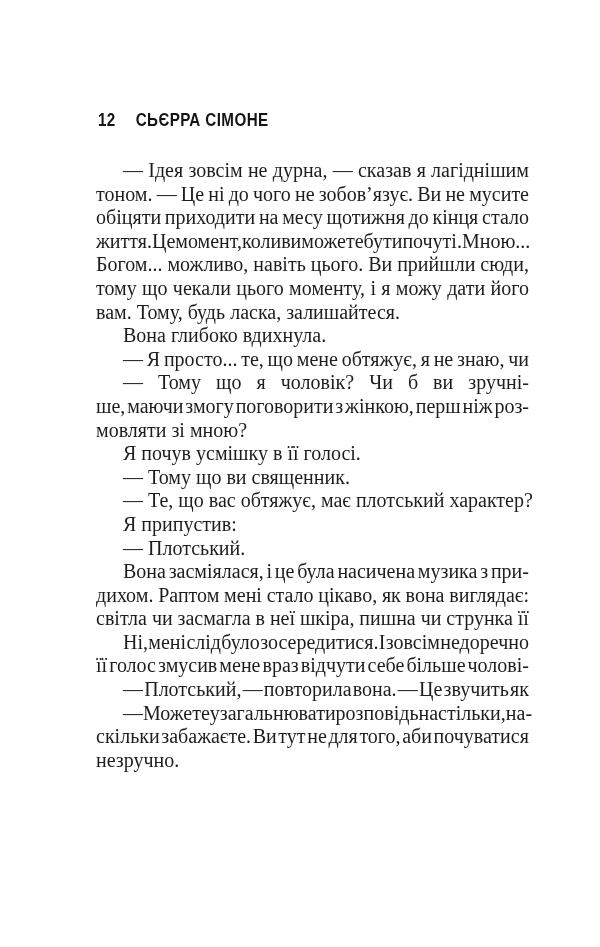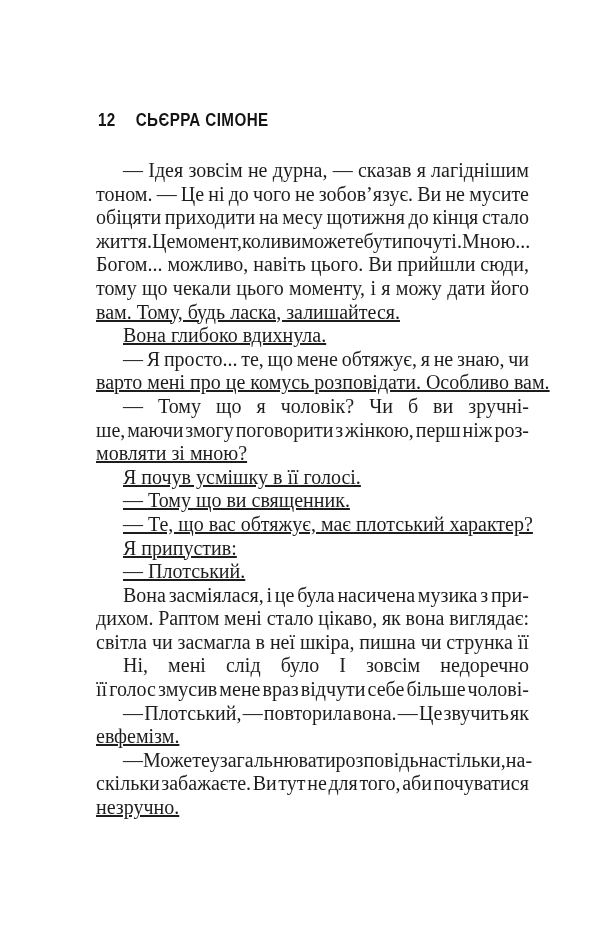--- a/index.html
+++ b/index.html
@@ -56,21 +56,20 @@
     height: 23.6px;
   }
   .line span { white-space: pre; }
   
   .line.first { padding-left: 27px; }
   
   .line.last {
     display: block;
     text-align: left;
     white-space: pre;
-    text-decoration: underline;
   }
 </style>
 </head>
 <body>
 
 <div class="page">
   <div class="page-header">
     <span>12</span>
     <span>СЬЄРРА СІМОНЕ</span>
   </div>
@@ -154,21 +153,20 @@
           <span>просто...</span>
           <span>те,</span>
           <span>що</span>
           <span>мене</span>
           <span>обтяжує,</span>
           <span>я</span>
           <span>не</span>
           <span>знаю,</span>
           <span>чи</span>
         </div>
-        <div class="line last">варто мені про це комусь розповідати. Особливо вам.</div>
       </div>
       <div class="para">
         <div class="line first">
           <span>—</span>
           <span>Тому</span>
           <span>що</span>
           <span>я</span>
           <span>чоловік?</span>
           <span>Чи</span>
           <span>б</span>
@@ -237,20 +235,21 @@
           <span>струнка</span>
           <span>її</span>
         </div>
       </div>
       <div class="para">
         <div class="line first">
           <span>Ні,</span>
           <span>мені</span>
           <span>слід</span>
           <span>було</span>
+          <span>зосередитися.</span>
           <span>І</span>
           <span>зовсім</span>
           <span>недоречно</span>
         </div>
         <div class="line">
           <span>її</span>
           <span>голос</span>
           <span>змусив</span>
           <span>мене</span>
           <span>враз</span>
@@ -265,21 +264,20 @@
           <span>—</span>
           <span>Плотський,</span>
           <span>—</span>
           <span>повторила</span>
           <span>вона.</span>
           <span>—</span>
           <span>Це</span>
           <span>звучить</span>
           <span>як</span>
         </div>
-        <div class="line last">евфемізм.</div>
       </div>
       <div class="para">
         <div class="line first">
           <span>—</span>
           <span>Можете</span>
           <span>узагальнювати</span>
           <span>розповідь</span>
           <span>настільки,</span>
           <span>на-</span>
         </div>

